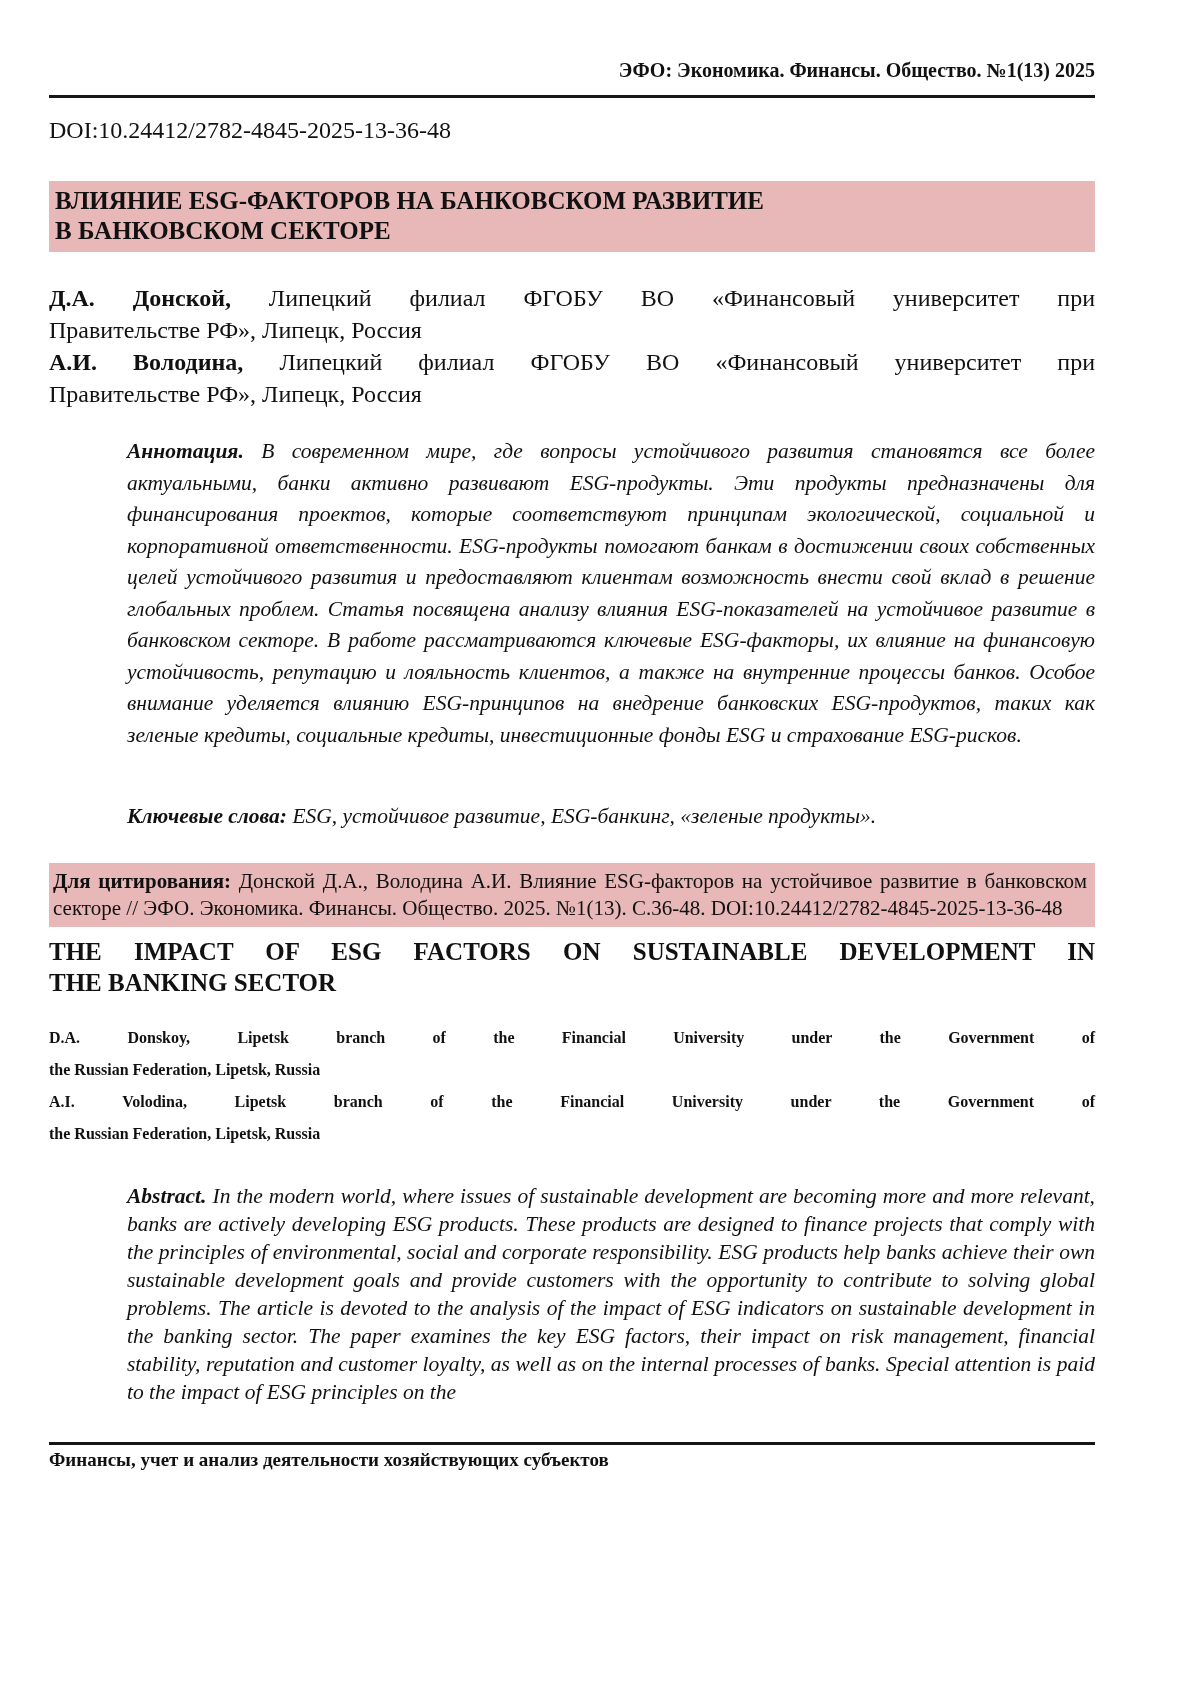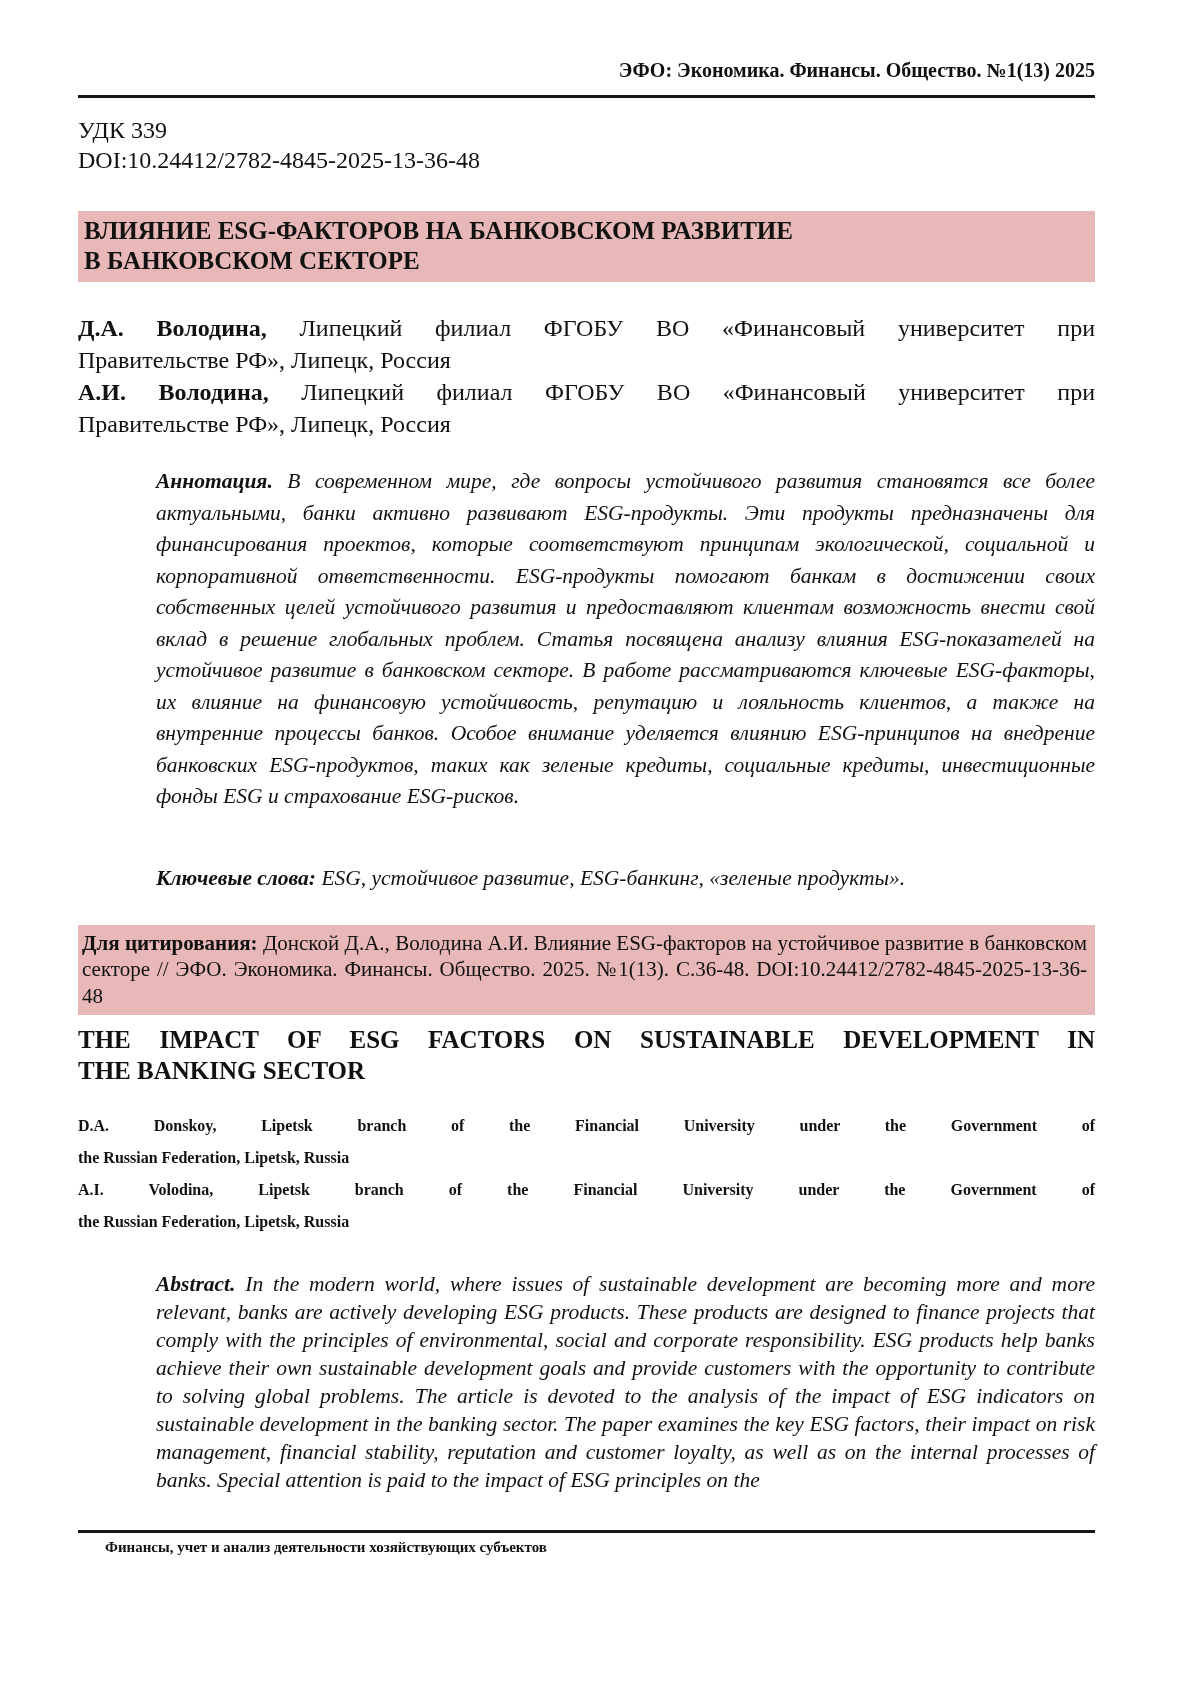--- a/index.html
+++ b/index.html
@@ -9,21 +9,21 @@
   }
   body {
     width: 1200px;
     height: 1697px;
     font-family: "Liberation Serif", "DejaVu Serif", serif;
     color: #111111;
     position: relative;
     overflow: hidden;
   }
   .page {
-    padding: 58px 105px 0 78px;
+    padding: 58px 105px 0 49px;
   }
   p { margin: 0; }
 
   .journal-header {
     text-align: right;
     font-weight: bold;
     font-size: 20px;
     line-height: 24px;
   }
   .header-rule {
@@ -102,51 +102,49 @@
     text-align: justify;
   }
   .footer-rule {
     margin-top: 36px;
     border-top: 3px solid #161616;
     height: 0;
   }
   .footer-section {
     margin-top: 3px;
     font-weight: bold;
-    font-size: 15px;
+    font-size: 19px;
     line-height: 23px;
-    margin-left: 27px;
   }
   .page-number {
     margin-top: 9px;
     text-align: right;
     font-size: 24px;
     line-height: 28px;
   }
 </style>
 </head>
 <body>
 
 <div class="page">
 
   <div class="journal-header">ЭФО: Экономика. Финансы. Общество. №1(13) 2025</div>
   <div class="header-rule"></div>
 
   <div class="udk-doi">
-    <p>УДК 339</p>
     <p>DOI:10.24412/2782-4845-2025-13-36-48</p>
   </div>
 
   <div class="title-ru">
     <div>ВЛИЯНИЕ ESG-ФАКТОРОВ НА БАНКОВСКОМ РАЗВИТИЕ</div>
     <div>В БАНКОВСКОМ СЕКТОРЕ</div>
   </div>
 
   <div class="authors-ru">
-    <p class="stretch"><b>Д.А. Володина,</b><span> Липецкий филиал ФГОБУ ВО «Финансовый университет при</span></p>
+    <p class="stretch"><b>Д.А. Донской,</b><span> Липецкий филиал ФГОБУ ВО «Финансовый университет при</span></p>
     <p>Правительстве РФ», Липецк, Россия</p>
     <p class="stretch"><b>А.И. Володина,</b><span> Липецкий филиал ФГОБУ ВО «Финансовый университет при</span></p>
     <p>Правительстве РФ», Липецк, Россия</p>
   </div>
 
   <div class="abstract-ru"><span class="lbl">Аннотация.</span><span> В современном мире, где вопросы устойчивого развития становятся все более актуальными, банки активно развивают ESG-продукты. Эти продукты предназначены для финансирования проектов, которые соответствуют принципам экологической, социальной и корпоративной ответственности. ESG-продукты помогают банкам в достижении своих собственных целей устойчивого развития и предоставляют клиентам возможность внести свой вклад в решение глобальных проблем. Статья посвящена анализу влияния ESG-показателей на устойчивое развитие в банковском секторе. В работе рассматриваются ключевые ESG-факторы, их влияние на финансовую устойчивость, репутацию и лояльность клиентов, а также на внутренние процессы банков. Особое внимание уделяется влиянию ESG-принципов на внедрение банковских ESG-продуктов, таких как зеленые кредиты, социальные кредиты, инвестиционные фонды ESG и страхование ESG-рисков.</span></div>
 
   <div class="keywords"><span class="lbl">Ключевые слова:</span><span> ESG, устойчивое развитие, ESG-банкинг, «зеленые продукты».</span></div>
 
   <div class="citation-box"><span class="lbl">Для цитирования:</span><span> Донской Д.А., Володина А.И. Влияние ESG-факторов на устойчивое развитие в банковском секторе // ЭФО. Экономика. Финансы. Общество. 2025. №1(13). С.36-48. DOI:10.24412/2782-4845-2025-13-36-48</span></div>

